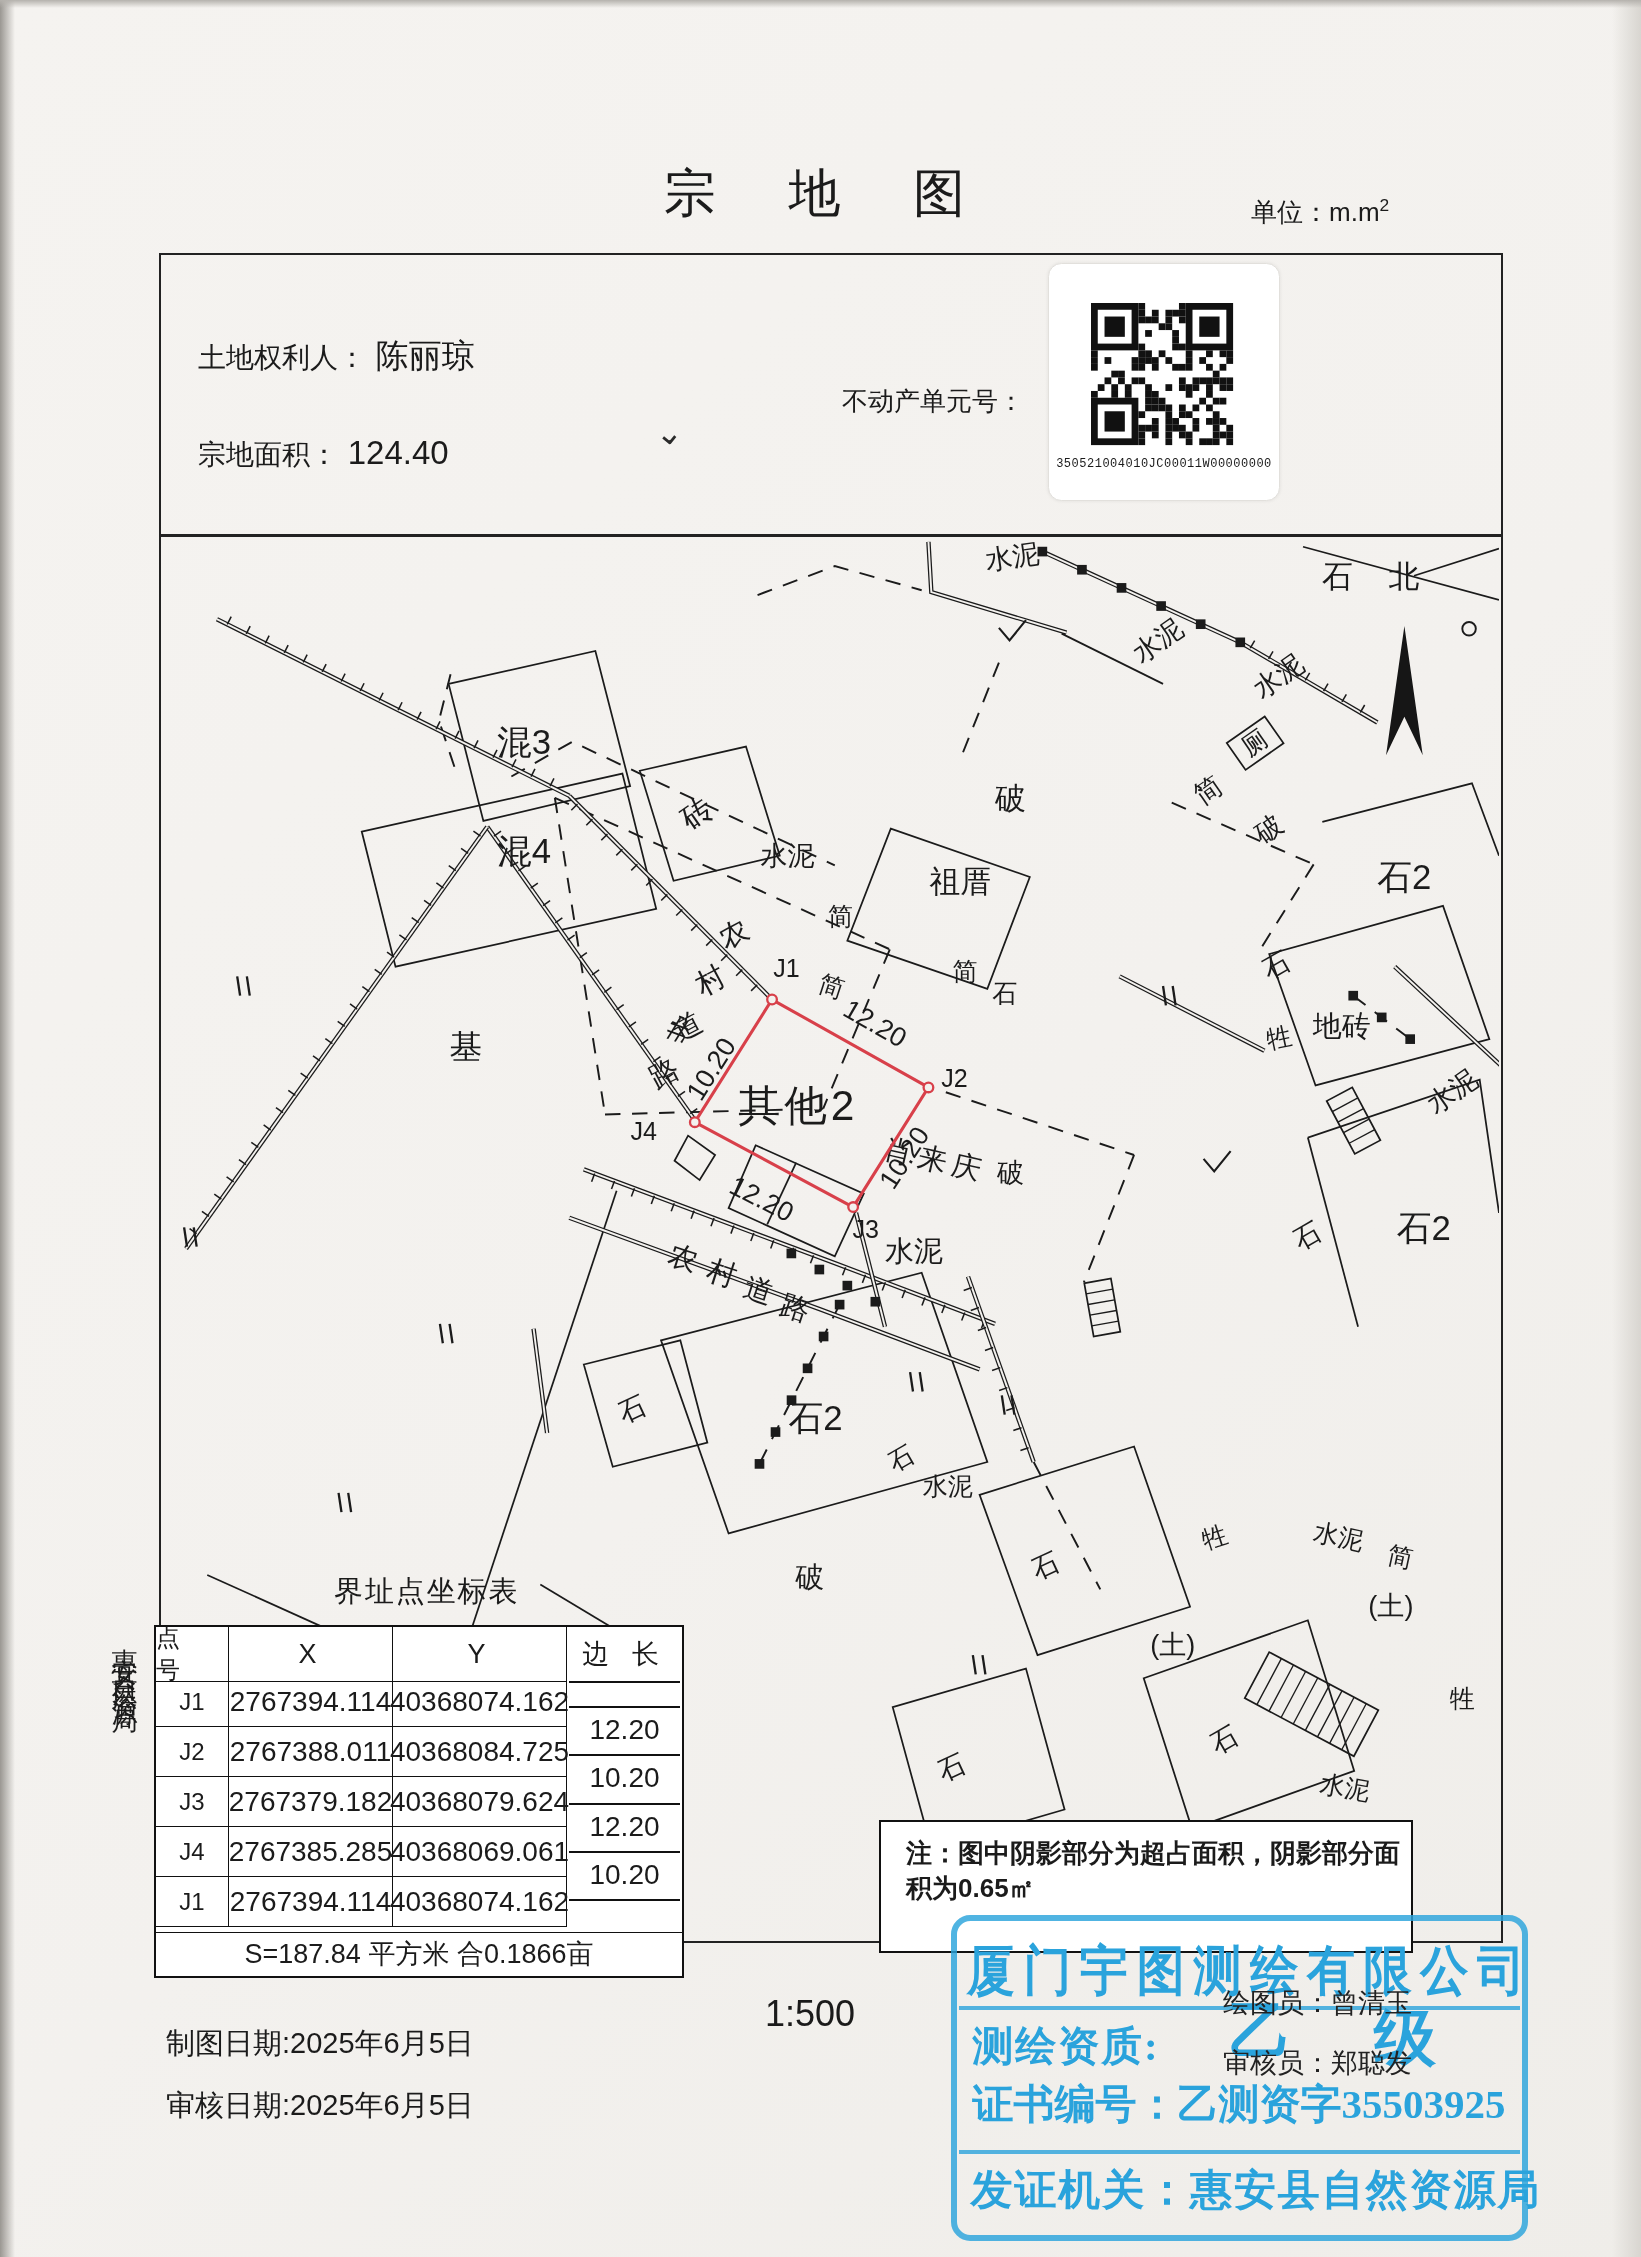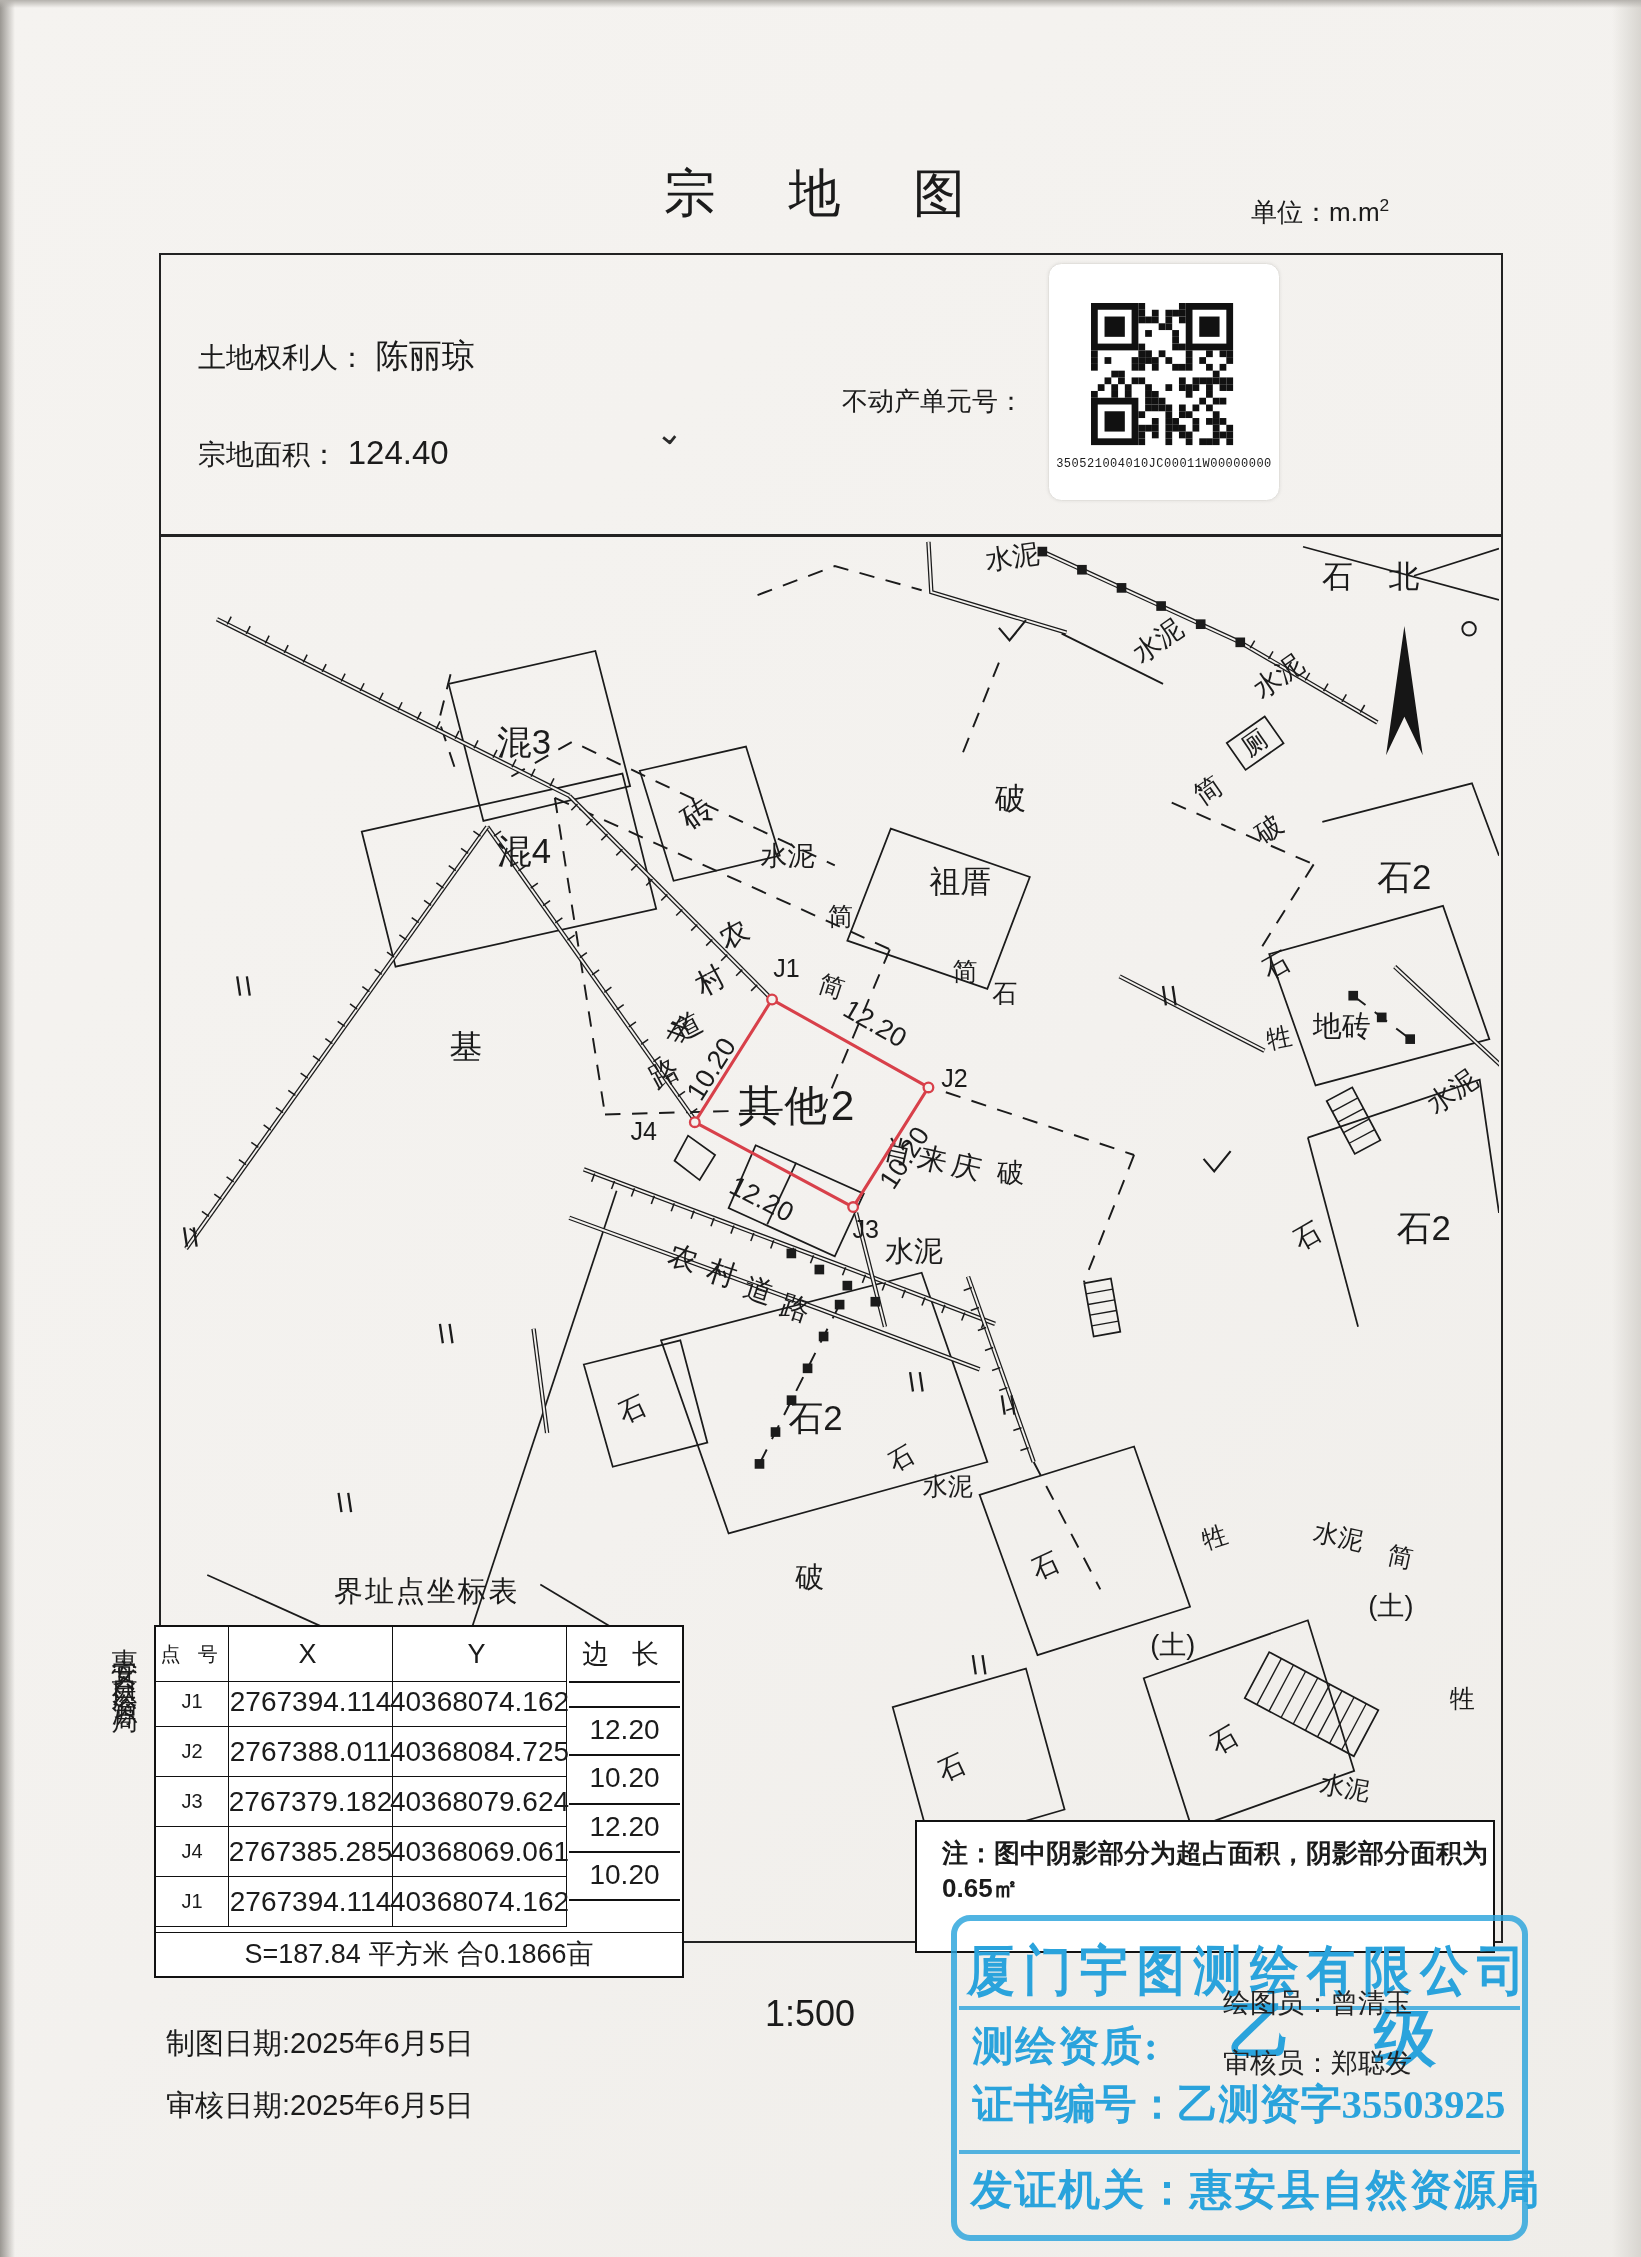--- a/index.html
+++ b/index.html
@@ -32,32 +32,32 @@
   svg text{font-family:"Liberation Sans",sans-serif;fill:#1b1b1b;}
   
   #tbl-title{left:334px;top:1572px;font-size:29px;letter-spacing:1.9px;background:transparent;}
   #coords-table{left:154px;top:1625px;width:530px;height:353px;background:#fff;
     border:2.9px solid #111;box-sizing:border-box;}
   .tl-grid{position:absolute;left:0;top:0;display:grid;
     grid-template-columns:73px 164px 174px;grid-auto-rows:50px;}
   .tl-grid .c{border-right:1.9px solid #111;border-bottom:1.9px solid #111;
     display:flex;align-items:center;justify-content:center;font-size:28px;}
   .tl-grid .h{height:54px;font-size:27px;letter-spacing:5.8px;}
-  .tl-grid .pt{font-size:20px;}
+  .tl-grid .pt{font-size:24px;}
   #len-col{position:absolute;left:413px;top:0;width:111px;height:305px;}
   #len-col .lh{position:absolute;left:0;top:0;width:100%;height:54px;display:flex;
     align-items:center;justify-content:center;font-size:27px;letter-spacing:7.7px;}
   #len-col .ll{position:absolute;left:0;right:0;height:1.9px;background:#111;}
   #len-col .lv{position:absolute;left:0;width:100%;height:48px;line-height:48px;
     text-align:center;font-size:28px;}
   #tbl-foot{position:absolute;left:0;top:305px;width:100%;height:42px;
     border-top:1.9px solid #111;text-align:center;line-height:42px;font-size:27px;}
   #side-label{left:108px;top:1628px;writing-mode:vertical-rl;text-orientation:upright;
     font-size:26px;letter-spacing:8.7px;}
-  #note-box{left:915px;top:1820px;width:580px;height:133px;background:#fff;
+  #note-box{left:879px;top:1820px;width:534px;height:133px;background:#fff;
     border:2.9px solid #111;box-sizing:border-box;}
   #note-box .nt{position:absolute;left:25px;top:13.5px;font-size:26px;font-weight:600;}
   
   #f1{left:169px;top:1970px;font-size:30px;}
   #f2{left:166px;top:2024px;font-size:29px;}
   #f3{left:166px;top:2086px;font-size:29px;}
   #scale{left:765px;top:1993px;font-size:36px;}
   
   #stamp{left:951px;top:1915px;width:577px;height:326px;border:6.8px solid rgba(42,163,220,.82);
     border-radius:19.3px;box-sizing:border-box;color:#2aa3dc;

